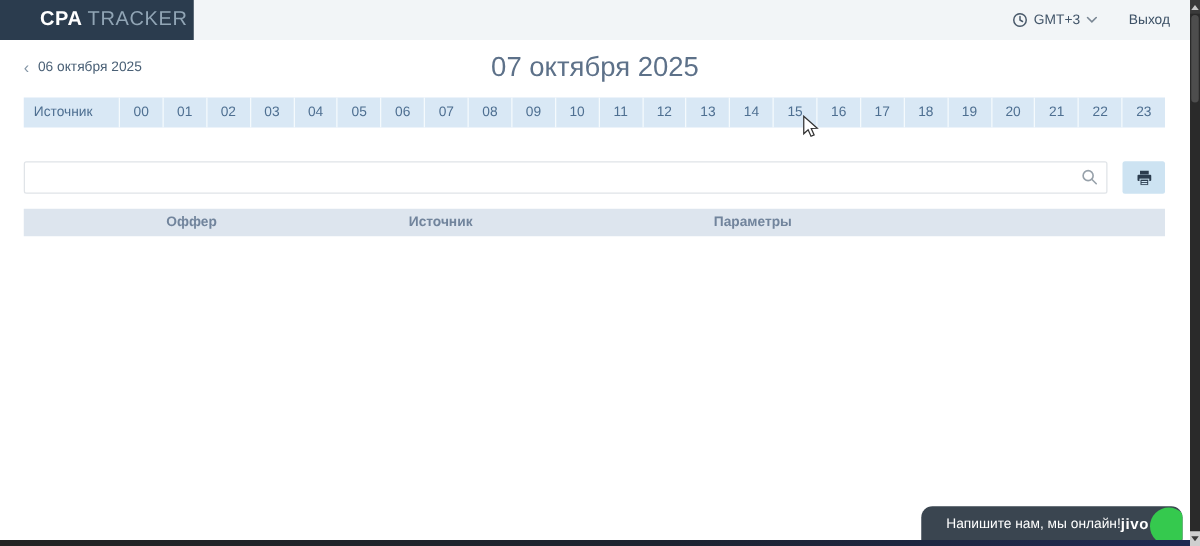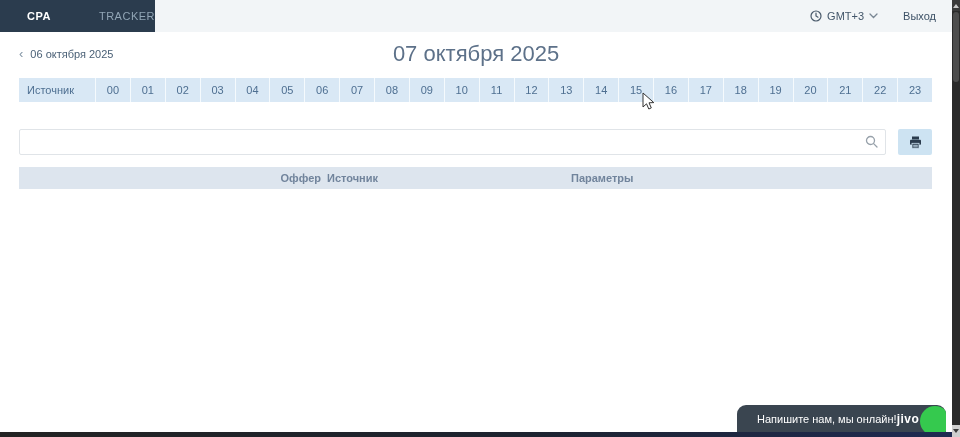--- a/index.html
+++ b/index.html
@@ -1,21 +1,21 @@
 <!DOCTYPE html>
 <html><head>
 <meta charset="utf-8">
 <style>
   * { margin:0; padding:0; box-sizing:border-box; }
   body { font-family:"Liberation Sans", sans-serif; background:#888; }
   .screen { position:relative; width:960px; height:437px; background:#ffffff; overflow:hidden; }
 
   
   .topbar { position:absolute; top:0; left:0; width:952px; height:32px; background:#f2f5f7; display:flex; align-items:center; }
-  .logo { width:155px; height:32px; background:#2b3c4e; color:#ffffff; display:flex; align-items:center; justify-content:space-between; font-size:11px; font-weight:bold; letter-spacing:.5px;padding-left:27px; }
+  .logo { width:155px; height:32px; background:#2b3c4e; color:#ffffff; display:flex; align-items:center; justify-content:center; font-size:16px; font-weight:bold; letter-spacing:.5px;padding-left:27px; }
   .logo .light { color:#91a5b5; font-weight:normal; margin-left:4px; }
   .menu { display:flex; list-style:none; margin-left:18px; gap:11px; }
   .menu li { font-size:10px; font-weight:bold; color:#33475c; letter-spacing:.4px; padding:4px 0; cursor:pointer; }
   .topbar-right { margin-left:auto; margin-right:16px; display:flex; align-items:center; gap:7px; }
   .tz { display:flex; align-items:center; gap:5px; cursor:pointer; }
   .tz-label { font-size:11px; color:#43566a;text-align:right; }
   .logout { font-size:11px; color:#3d5166; margin-left:18px; cursor:pointer; }
 
   
   .date-prev { position:absolute; left:19px; top:47px; display:flex; align-items:center; gap:7px; font-size:11px; color:#4a6076; cursor:pointer; }
@@ -31,21 +31,21 @@
   .search-row { position:absolute; left:19px; top:129px; width:913px; height:26px; display:flex; justify-content:space-between; }
   .search-wrap { position:relative; width:867px; height:26px; }
   .search-input { width:100%; height:26px; border:1px solid #e0e4e8; border-radius:2px; padding:0 30px 0 8px; font-size:11px; color:#3c4a57; outline:none; background:#fff; }
   .search-icon { position:absolute; right:8px; top:6px; }
   .print-btn { width:34px; height:26px; background:#cde3f2; border:none; border-radius:2px; display:flex; align-items:center; justify-content:center; cursor:pointer; }
 
   
   .report-header { position:absolute; left:19px; top:167px; width:913px; height:22px; display:flex; align-items:center; background:#dde5ee; font-size:11px; font-weight:bold; color:#71849c; }
   .report-header div.col { padding-left:6px; white-space:nowrap; }
   .report-header div.col:nth-of-type(1) { width:108px; }
-  .report-header div.col:nth-of-type(2) { width:194px;text-align:right; }
+  .report-header div.col:nth-of-type(2) { width:194px; }
   .report-header div.col:nth-of-type(3) { width:244px; }
   .report-header div.col:nth-of-type(4) { flex:1; }
   .report-header div.col:nth-of-type(5) { width:96px; text-align:right; padding-right:6px; }
 
   
   .chat-widget { position:absolute; left:737px; bottom:5px; width:209px; height:27px; background:#3a4550; border-radius:9px 9px 0 0; overflow:hidden; display:flex; align-items:center; cursor:pointer; }
   .chat-msg { font-size:11px; color:#ffffff; margin-left:20px; white-space:nowrap; }
   .chat-brand { font-size:12px; font-weight:bold; color:#ffffff; margin-left:auto; margin-right:36px; letter-spacing:.5px; }
   .chat-green { position:absolute; right:-4px; top:1px; width:30px; height:30px; border-radius:50%; background:#35c94e; }
 

